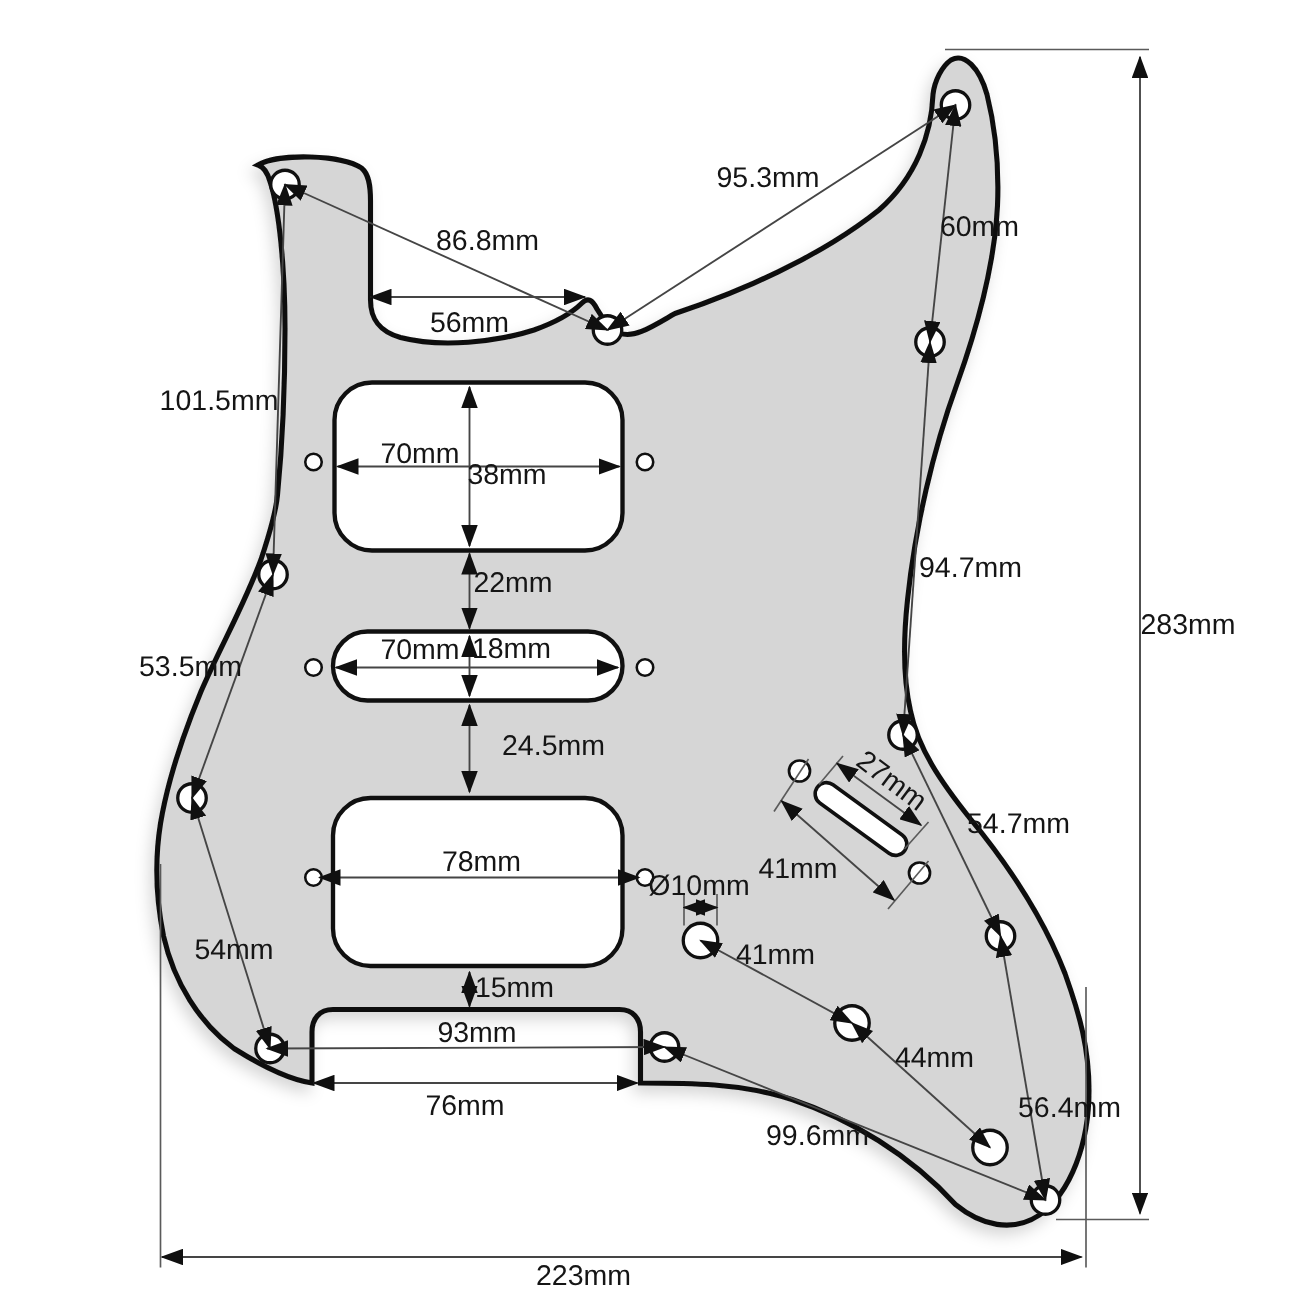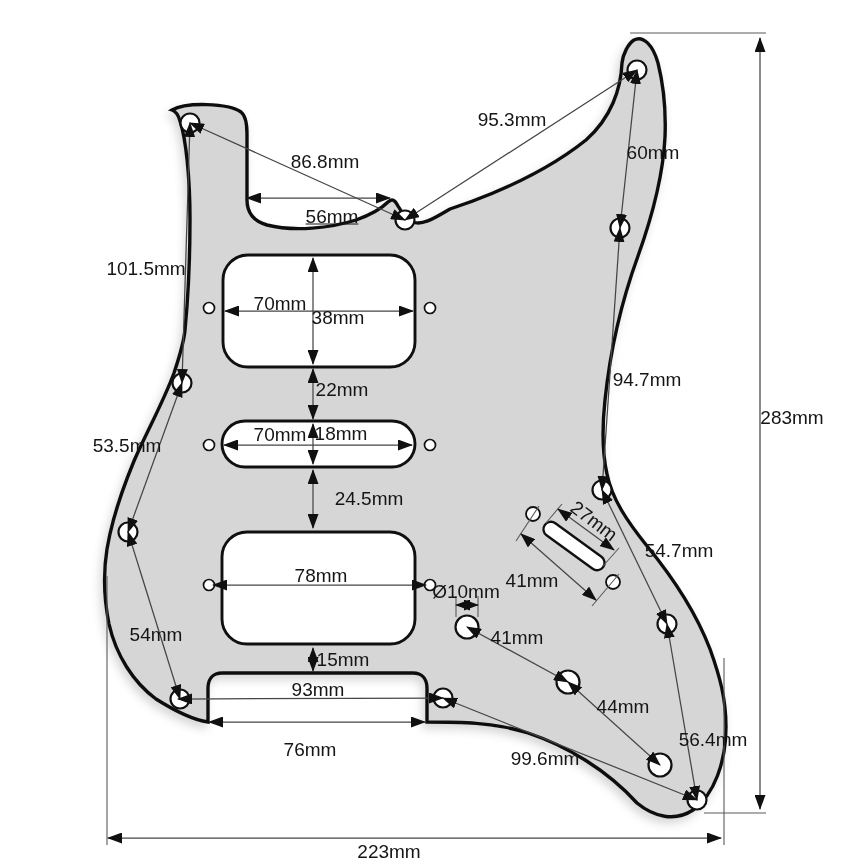--- a/index.html
+++ b/index.html
@@ -159,31 +159,31 @@
       <line x1="108" y1="838" x2="721" y2="838"></line>
       <line x1="760" y1="38" x2="760" y2="809"></line>
       <line x1="521" y1="534" x2="596" y2="600"></line>
       <line x1="558" y1="509" x2="614" y2="550"></line>
       <line x1="456" y1="605" x2="478" y2="605"></line>
     </g>
   </svg>
 
   <div class="dim-label" style="left:325px;top:161px;">86.8mm</div>
   <div class="dim-label" style="left:512px;top:119px;">95.3mm</div>
-  <div class="dim-label" style="left:332px;top:216px;text-decoration:underline;">56mm</div>
+  <div class="dim-label" style="left:313px;top:216px;">56mm</div>
   <div class="dim-label" style="left:653px;top:152px;">60mm</div>
   <div class="dim-label" style="left:647px;top:379px;">94.7mm</div>
   <div class="dim-label" style="left:679px;top:550px;">54.7mm</div>
   <div class="dim-label" style="left:713px;top:739px;">56.4mm</div>
   <div class="dim-label" style="left:146px;top:268px;">101.5mm</div>
   <div class="dim-label" style="left:127px;top:445px;">53.5mm</div>
   <div class="dim-label" style="left:140px;top:634px;padding-left:32px;">54mm</div>
   <div class="dim-label" style="left:545px;top:758px;">99.6mm</div>
   <div class="dim-label" style="left:318px;top:689px;">93mm</div>
-  <div class="dim-label" style="left:310px;top:738px;margin-top:11px;">76mm</div>
+  <div class="dim-label" style="left:310px;top:738px;">76mm</div>
   <div class="dim-label" style="left:389px;top:851px;">223mm</div>
   <div class="dim-label" style="left:792px;top:417px;">283mm</div>
   <div class="dim-label" style="left:280px;top:303px;">70mm</div>
   <div class="dim-label" style="left:338px;top:284px;margin-top:33px;">38mm</div>
   <div class="dim-label" style="left:342px;top:389px;">22mm</div>
   <div class="dim-label" style="left:280px;top:434px;">70mm</div>
   <div class="dim-label" style="left:341px;top:433px;">18mm</div>
   <div class="dim-label" style="left:349px;top:498px;padding-left:40px;">24.5mm</div>
   <div class="dim-label" style="left:321px;top:575px;">78mm</div>
   <div class="dim-label" style="left:343px;top:659px;">15mm</div>

